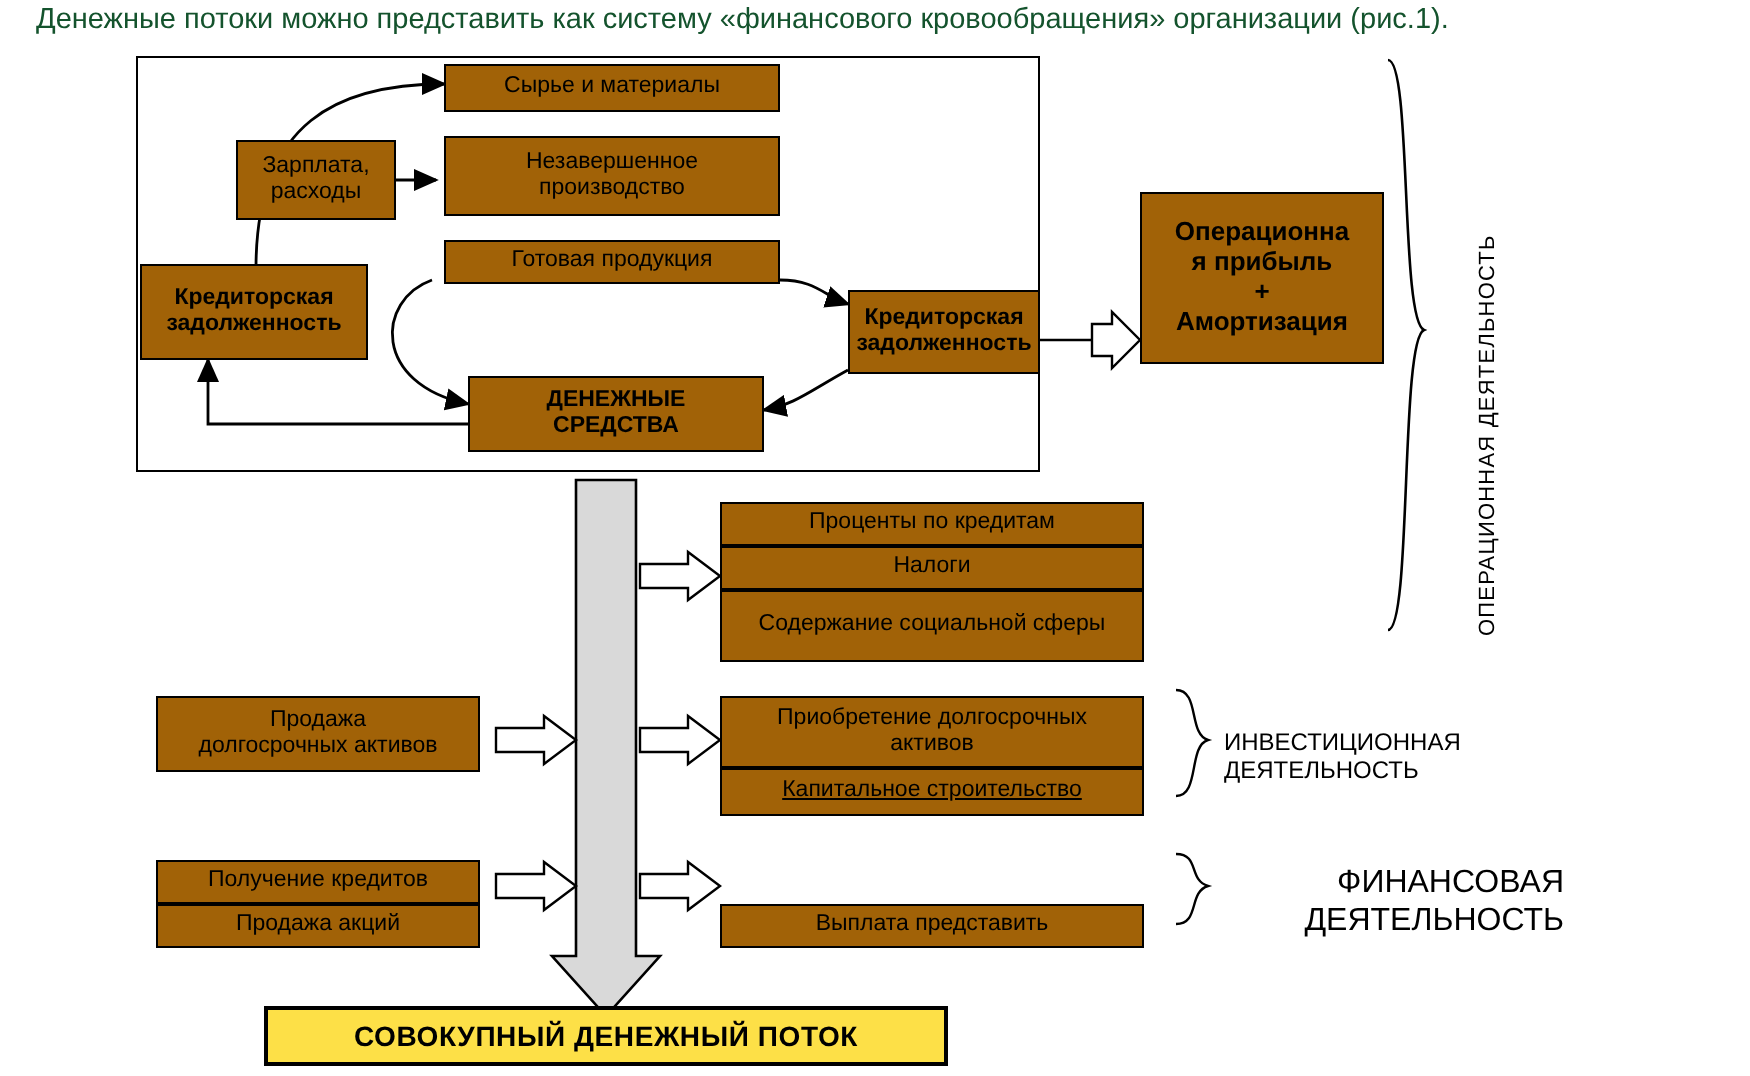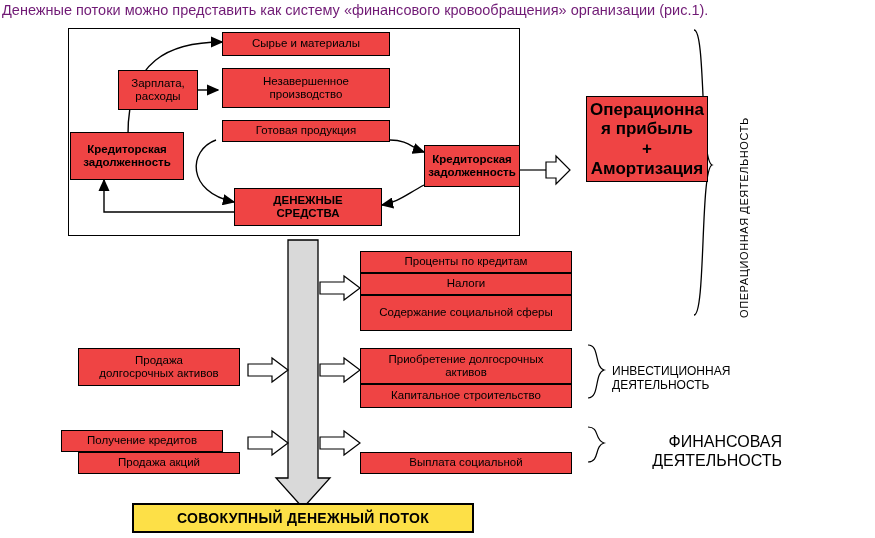--- a/index.html
+++ b/index.html
@@ -13,31 +13,31 @@
   }
   #page {
     position: relative;
     width: 875px;
     height: 538px;
     overflow: hidden;
     background: #fff;
   }
   .caption {
     position: absolute;
-    left: 2px;
+    left: 18px;
     top: 2px;
     font-size: 14.5px;
     white-space: nowrap;
-    color: #701a75;
+    color: #14532d;
   }
   .box {
     position: absolute;
     box-sizing: border-box;
     border: 1px solid #000;
-    background: #ef4444;
+    background: #a16207;
     display: flex;
     align-items: center;
     justify-content: center;
     text-align: center;
     font-size: 11.5px;
     line-height: 1.15;
     padding: 1px 3px;
   }
   .box.bold {
     font-weight: bold;
@@ -146,44 +146,44 @@
 
   <div class="box bold" style="left:70px; top:132px; width:114px; height:48px; white-space:pre-line;">Кредиторская
 задолженность</div>
 
   <div class="box bold" style="left:424px; top:145px; width:96px; height:42px; white-space:pre-line;">Кредиторская
 задолженность</div>
 
   <div class="box bold" style="left:234px; top:188px; width:148px; height:38px; white-space:pre-line;">ДЕНЕЖНЫЕ
 СРЕДСТВА</div>
 
-  <div class="box bold" style="left:570px; top:96px; width:122px; height:86px; white-space:pre-line; font-size:17px;margin-left:16px;">Операционна
+  <div class="box bold" style="left:570px; top:96px; width:122px; height:86px; white-space:pre-line; font-size:13px;">Операционна
 я прибыль
 +
 Амортизация</div>
 
   <div class="vlbl" style="left:738px; top:318px; transform: rotate(-90deg);">ОПЕРАЦИОННАЯ ДЕЯТЕЛЬНОСТЬ</div>
 
   <div class="box" style="left:360px; top:251px; width:212px; height:22px;">Проценты по кредитам</div>
   <div class="box" style="left:360px; top:273px; width:212px; height:22px;">Налоги</div>
   <div class="box" style="left:360px; top:295px; width:212px; height:36px;">Содержание социальной сферы</div>
 
   <div class="box" style="left:78px; top:348px; width:162px; height:38px; white-space:pre-line;">Продажа
 долгосрочных активов</div>
 
   <div class="box" style="left:360px; top:348px; width:212px; height:36px; white-space:pre-line;">Приобретение долгосрочных
 активов</div>
-  <div class="box" style="left:360px; top:384px; width:212px; height:24px;">Капитальное строительство</div>
+  <div class="box" style="left:360px; top:384px; width:212px; height:24px;text-decoration:underline;">Капитальное строительство</div>
 
   <div class="lbl" style="left:612px; top:364px; width:170px; text-align:left; font-size:12px;">ИНВЕСТИЦИОННАЯ
 ДЕЯТЕЛЬНОСТЬ</div>
 
-  <div class="box" style="left:61px; top:430px; width:162px; height:22px;">Получение кредитов</div>
+  <div class="box" style="left:78px; top:430px; width:162px; height:22px;">Получение кредитов</div>
   <div class="box" style="left:78px; top:452px; width:162px; height:22px;">Продажа акций</div>
 
-  <div class="box" style="left:360px; top:452px; width:212px; height:22px;">Выплата социальной</div>
+  <div class="box" style="left:360px; top:452px; width:212px; height:22px;">Выплата представить</div>
 
   <div class="lbl" style="left:612px; top:432px; width:170px; text-align:right; font-size:16px;">ФИНАНСОВАЯ
 ДЕЯТЕЛЬНОСТЬ</div>
 
   <div class="total-box" style="left:132px; top:503px; width:342px; height:30px;">СОВОКУПНЫЙ ДЕНЕЖНЫЙ ПОТОК</div>
 
 </div>
 
 </body></html>

